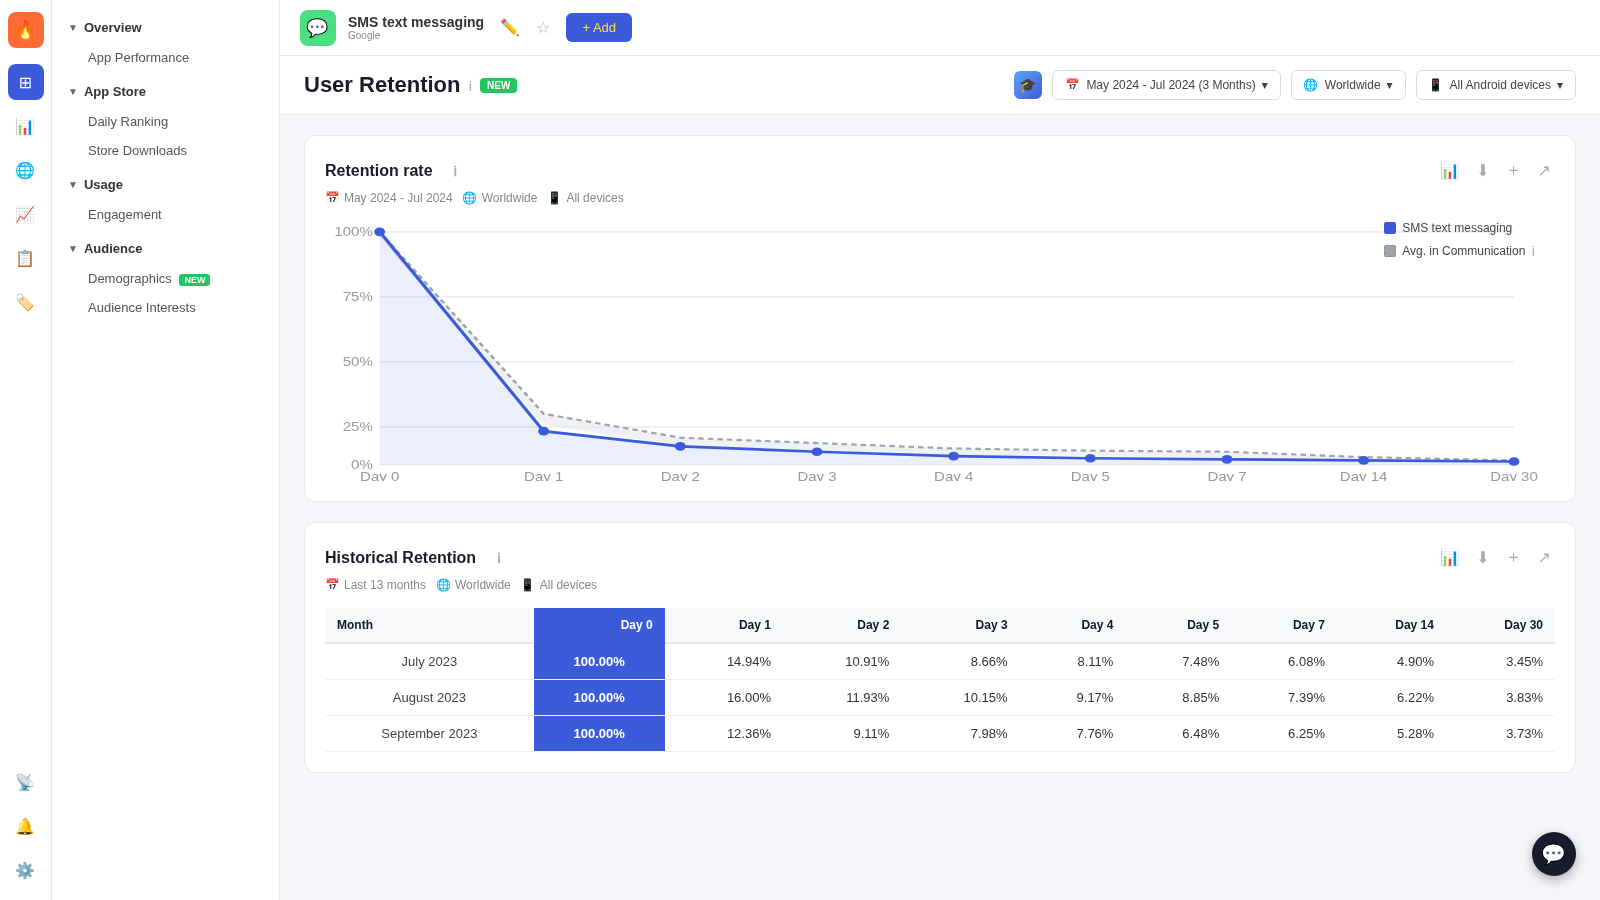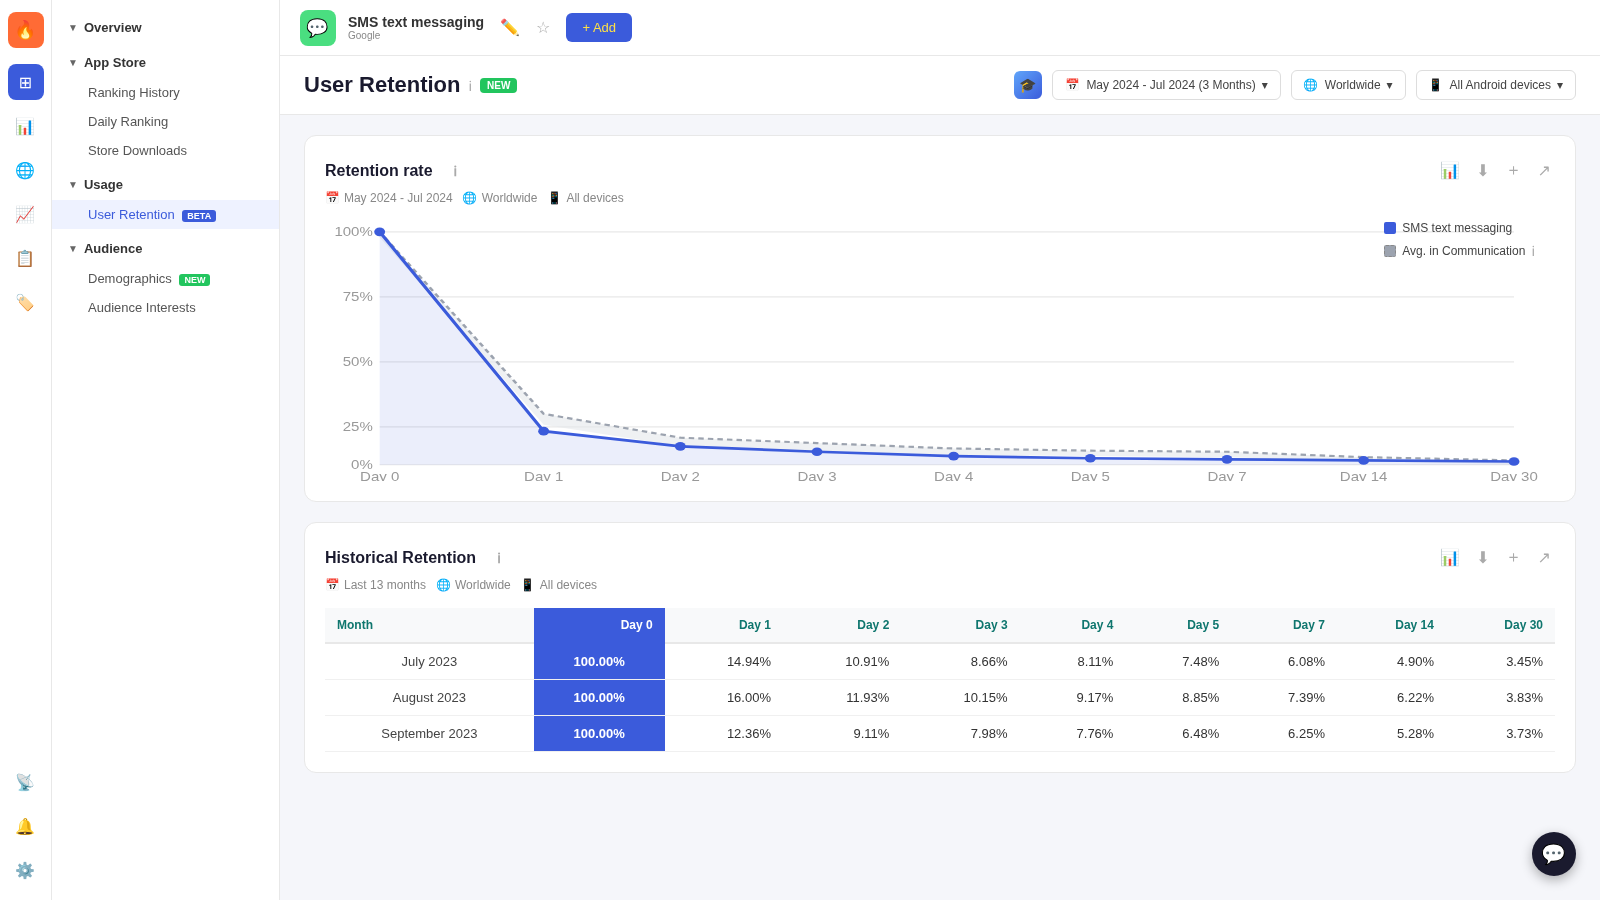--- a/index.html
+++ b/index.html
@@ -168,21 +168,21 @@
     
     .chart-svg { width: 100%; height: 100%; }
 
     
     .retention-table { width: 100%; border-collapse: collapse; font-size: 13px; }
     .retention-table th {
       background: #f8f9fa;
       padding: 10px 12px;
       text-align: right;
       font-weight: 600;
-      color: #0f766e;
+      color: #0f172a;
       border-bottom: 2px solid #e8e8e8;
       font-size: 12px;
     }
     .retention-table th:first-child { text-align: left; }
     .retention-table th.col-day0 { background: #3b5bdb; color: white; border-bottom: 2px solid #3b5bdb; }
     .retention-table td {
       padding: 10px 12px;
       text-align: right;
       border-bottom: 1px solid #f0f0f0;
       color: #333;
@@ -226,41 +226,38 @@
   <div class="rail-icon">⚙️</div>
 </div>
 
 <div class="sidebar">
 
   <div class="sidebar-section">
     <div class="sidebar-group-label">
       <span class="chevron">▼</span>
       <span>Overview</span>
     </div>
+    <div class="sidebar-item">App Performance</div>
   </div>
 
   <div class="sidebar-section">
     <div class="sidebar-group-label">
       <span class="chevron">▼</span>
       <span>App Store</span>
     </div>
-    <div class="sidebar-item">Ranking History</div>
     <div class="sidebar-item">Daily Ranking</div>
     <div class="sidebar-item">Store Downloads</div>
   </div>
 
   <div class="sidebar-section">
     <div class="sidebar-group-label">
       <span class="chevron">▼</span>
       <span>Usage</span>
     </div>
-    <div class="sidebar-item active">
-      <span>User Retention</span>
-      <span class="badge-beta">BETA</span>
-    </div>
+    <div class="sidebar-item">Engagement</div>
   </div>
 
   <div class="sidebar-section">
     <div class="sidebar-group-label">
       <span class="chevron">▼</span>
       <span>Audience</span>
     </div>
     <div class="sidebar-item">
       <span>Demographics</span>
       <span class="badge-new">NEW</span>

